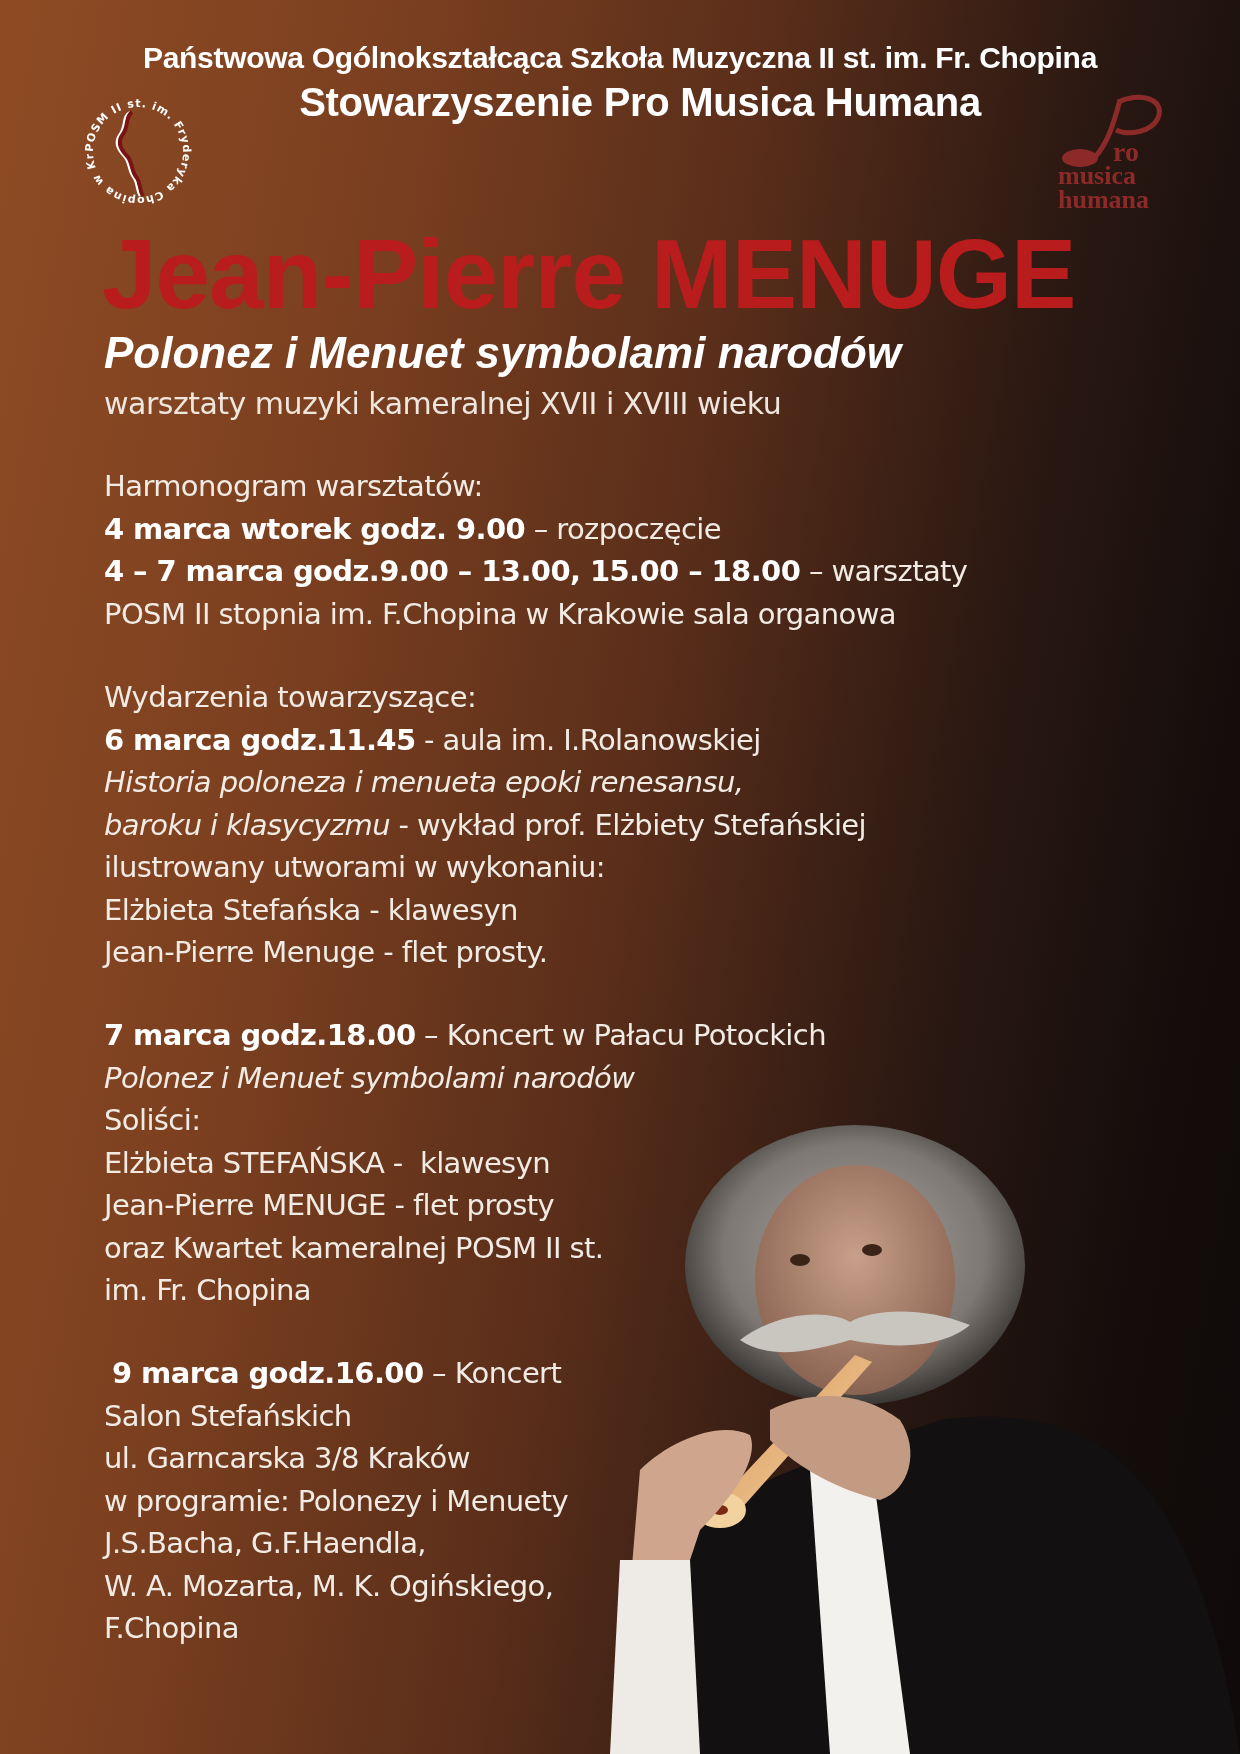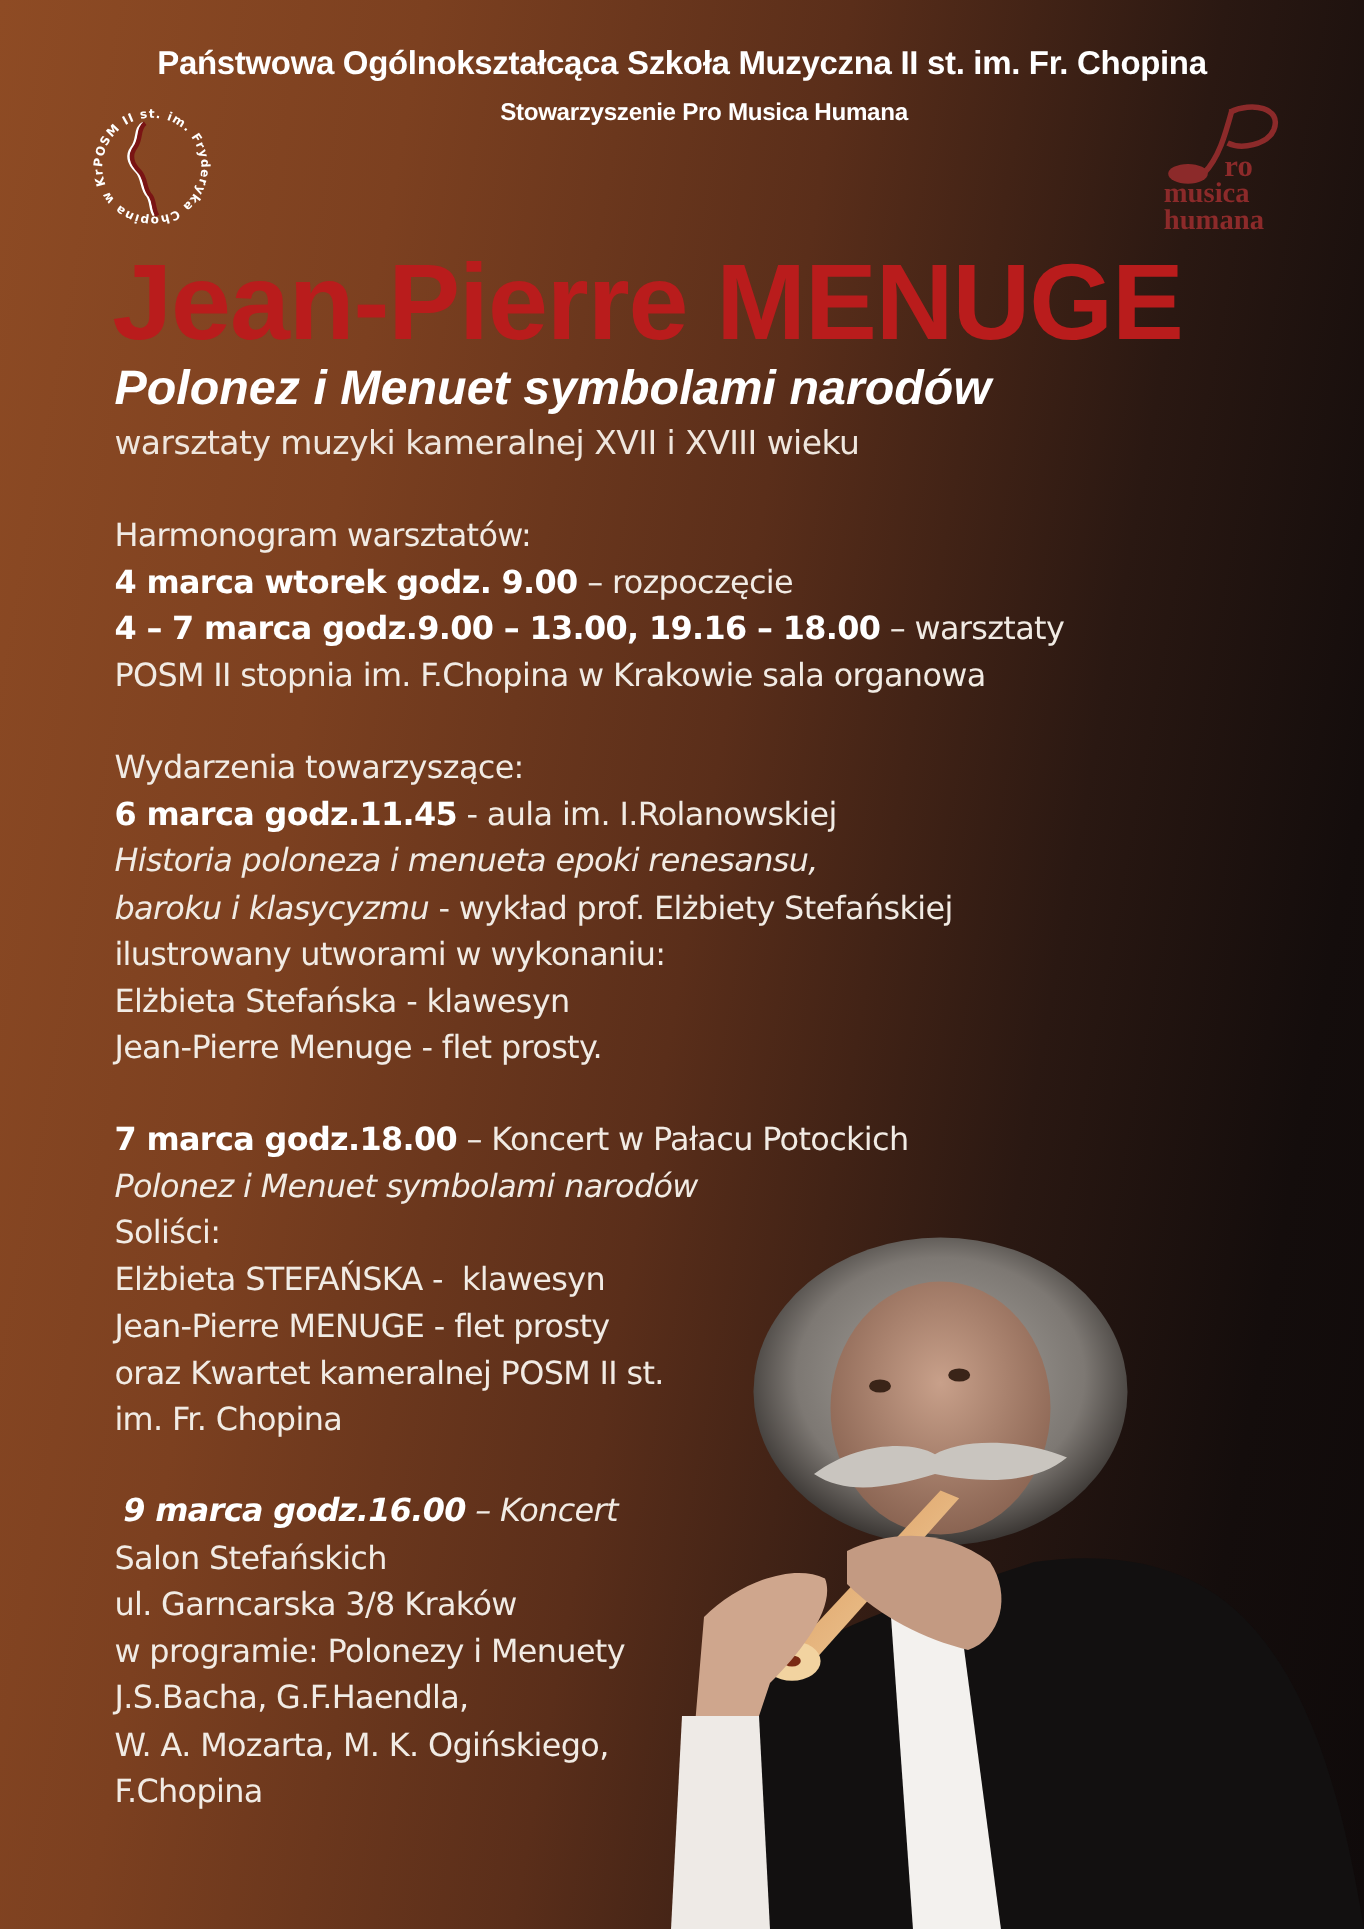--- a/index.html
+++ b/index.html
@@ -7,21 +7,21 @@
       width: 1240px; height: 1754px; overflow: hidden; position: relative;
       background: linear-gradient(100deg, #8e4b24 0%, #7c4020 25%, #5a2e1a 50%, #2a1812 72%, #140d0c 88%, #0f0a0a 100%);
       font-family: "DejaVu Sans", sans-serif;
       color: #f3ede6;
     }
     .header {
       position: absolute; top: 36px; left: 0; width: 1240px; text-align: center;
       font-family: "Liberation Sans", sans-serif; font-weight: bold; color: #ffffff;
     }
     .header .line1 { font-size: 30px; letter-spacing: -0.3px; line-height: 44px; }
-    .header .line2 { font-size: 22px; letter-spacing: -0.3px; line-height: 44px; margin-left: 40px; }
+    .header .line2 { font-size: 40px; letter-spacing: -0.3px; line-height: 44px; margin-left: 40px; }
 
     .logo-left {
       position: absolute; left: 78px; top: 92px; width: 120px; height: 120px;
     }
     .logo-right {
       position: absolute; left: 1058px; top: 92px; width: 110px; height: 122px;
       color: #8c2a2a; font-family: "Liberation Serif", serif; font-weight: bold;
     }
     .logo-right .p-glyph {
       position: absolute; left: 0; top: 0; width: 110px; height: 80px;
@@ -47,21 +47,21 @@
     }
 
     .block { position: absolute; left: 104px; font-size: 29px; line-height: 42.5px; color: #f1ebe4; letter-spacing: -0.6px; }
     .block .ln { white-space: nowrap; }
     .block b { font-weight: bold; color: #ffffff; }
     .block i { }
     .sched { top: 465px; }
     .events { top: 676px; }
     .concert1 { top: 1014px; }
     .concert2 { top: 1352px; }
-    .indent1 { padding-left: 8px; font-style: italic; }
+    .indent1 { padding-left: 8px; }
 
     .photo {
       position: absolute; left: 610px; top: 1090px; width: 630px; height: 664px;
     }
   </style>
 </head>
 <body>
 
 <div class="header">
   <div class="line1">Państwowa Ogólnokształcąca Szkoła Muzyczna II st. im. Fr. Chopina</div>
@@ -96,21 +96,21 @@
 <div class="title">Jean-Pierre MENUGE</div>
 <div class="subtitle">Polonez i Menuet symbolami narodów</div>
 <div class="tagline">warsztaty muzyki kameralnej XVII i XVIII wieku</div>
 
 <div class="block sched">
   <div class="ln">Harmonogram warsztatów:</div>
   <div class="ln">
     <b>4 marca wtorek godz. 9.00</b><span> – rozpoczęcie</span>
   </div>
   <div class="ln">
-    <b>4 – 7 marca godz.9.00 – 13.00, 19.16 – 18.00</b><span> – warsztaty</span>
+    <b>4 – 7 marca godz.9.00 – 13.00, 15.00 – 18.00</b><span> – warsztaty</span>
   </div>
   <div class="ln">POSM II stopnia im. F.Chopina w Krakowie sala organowa</div>
 </div>
 
 <div class="block events">
   <div class="ln">Wydarzenia towarzyszące:</div>
   <div class="ln">
     <b>6 marca godz.11.45</b><span> - aula im. I.Rolanowskiej</span>
   </div>
   <div class="ln"><i>Historia poloneza i menueta epoki renesansu,</i></div>

